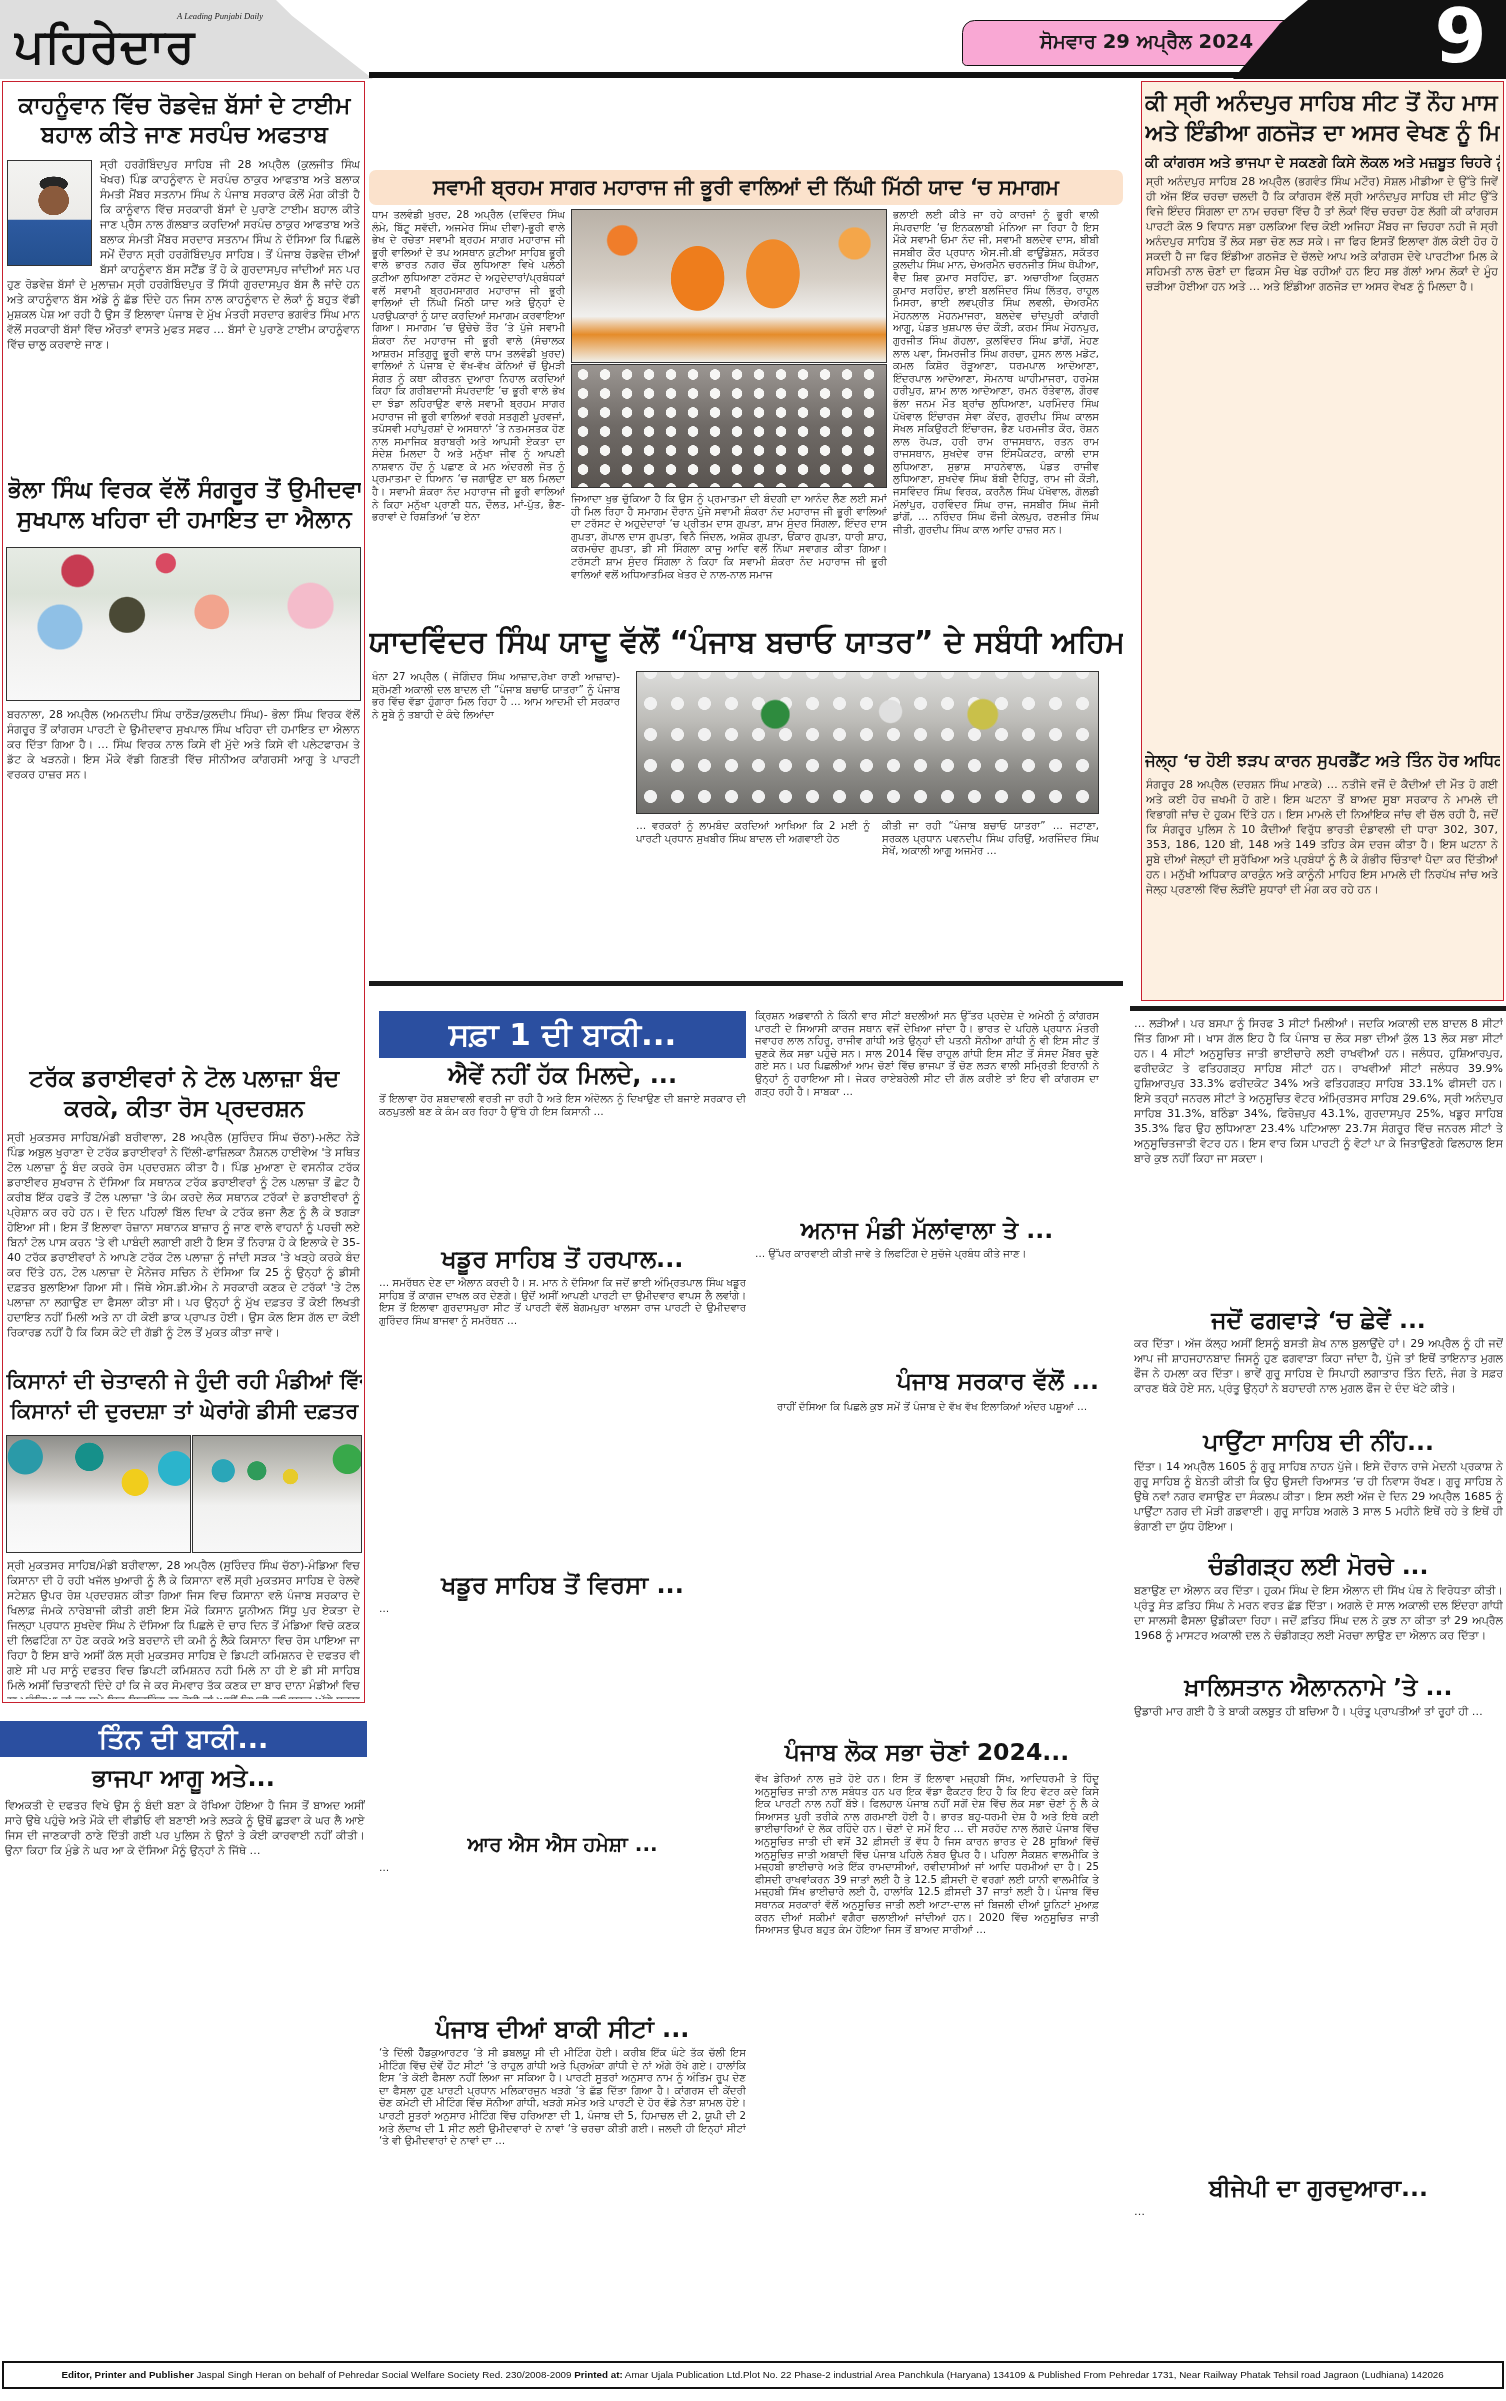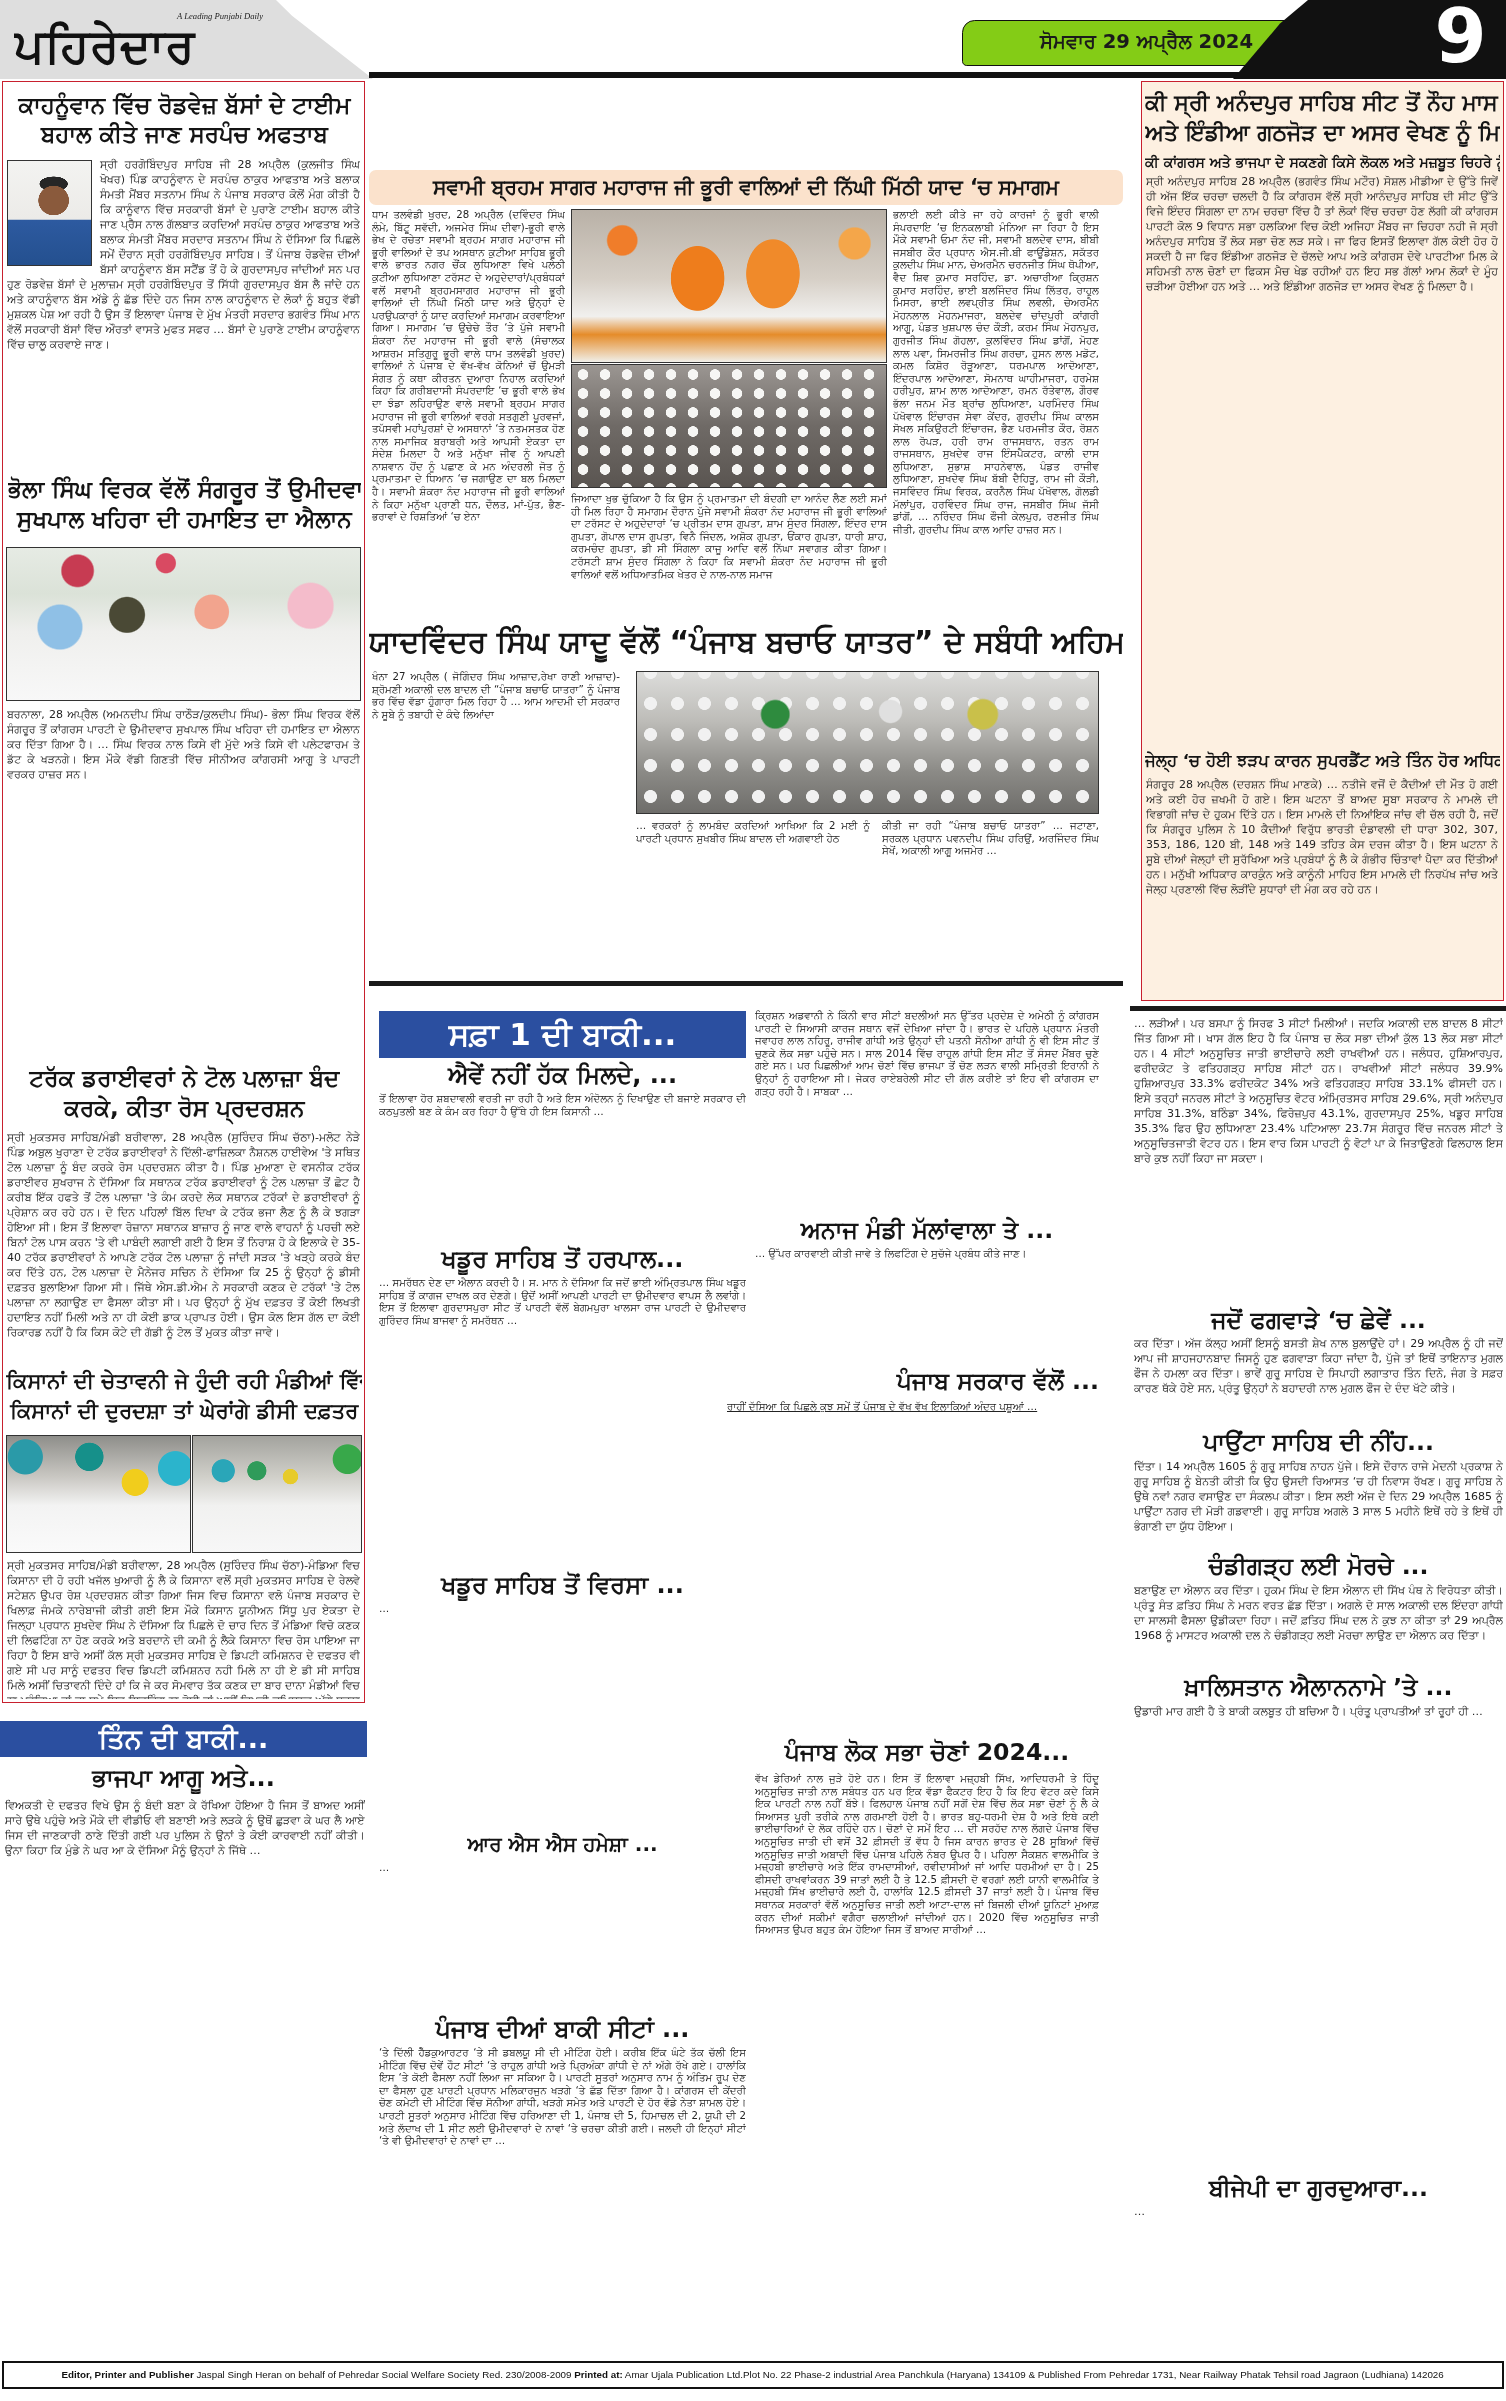--- a/index.html
+++ b/index.html
@@ -11,21 +11,21 @@
   .body14 { font-size:11px; line-height:15px; text-align:justify; overflow:hidden; color:#222; }
   .body13 { font-size:10.2px; line-height:12.6px; text-align:justify; overflow:hidden; color:#222; }
   .sec-head { font-weight:bold; text-align:center; white-space:nowrap; overflow:hidden; color:#141414; }
 
   
   .mast-bg { left:0; top:0; width:373px; height:79px; background:#dedede;
              clip-path: polygon(0 0, 276px 0, 292px 15.7px, 373px 79px, 0 79px); }
   .mast-title { left:14px; top:17.3px; width:267px; height:57px; font-size:47px; line-height:57px; font-weight:bold; color:#111; letter-spacing:0.8px; white-space:nowrap; overflow:hidden; }
   .mast-tag { left:177px; top:11px; width:110px; height:12.6px; font-family:"Liberation Serif", serif; font-style:italic; font-size:8.6px; color:#222; white-space:nowrap; }
   .mast-rule { left:369px; top:72px; width:1138px; height:6.3px; background:#111; }
-  .date-box { left:962px; top:20.4px; width:369px; height:46px; background:#84cc16; border:1.6px solid #111; border-radius:12.6px 0 0 4.7px;
+  .date-box { left:962px; top:20.4px; width:369px; height:46px; background:#f9a8d4; border:1.6px solid #111; border-radius:12.6px 0 0 4.7px;
               font-size:19.6px; font-weight:bold; line-height:42px; text-align:center; }
   .pn-bg { left:1233px; top:0; width:274px; height:79px; background:#111;
            clip-path: polygon(75px 0, 274px 0, 274px 79px, 0 79px, 47px 23.6px); }
   .pn { left:1429px; top:-4.7px; width:63px; height:83px; font-size:75px; line-height:83px; font-weight:bold; color:#fff; text-align:center; }
 
   
   .lbox { left:2.4px; top:81px; width:363px; height:1622px; border:1.2px solid #c8202e; }
   .rbox { left:1141px; top:81px; width:363px; height:920px; border:1.2px solid #c8202e; background:#fdf0e1; }
   .blue-banner { background:#2b4fa0; color:#fff; font-weight:bold; text-align:center; white-space:nowrap; overflow:hidden; }
   .rule { background:#1a1a1a; }
@@ -175,21 +175,21 @@
 
 <div class="abs sec-head" style="left:379px;top:2014px;width:367px;height:31px;font-size:24px;line-height:31px;">ਪੰਜਾਬ ਦੀਆਂ ਬਾਕੀ ਸੀਟਾਂ ...</div>
 <div class="abs body13" style="left:379px;top:2047px;width:367px;height:306px;"><span>‘ਤੇ ਦਿੱਲੀ ਹੈੱਡਕੁਆਰਟਰ ‘ਤੇ ਸੀ ਡਬਲਯੂ ਸੀ ਦੀ ਮੀਟਿੰਗ ਹੋਈ। ਕਰੀਬ ਇੱਕ ਘੰਟੇ ਤੱਕ ਚੱਲੀ ਇਸ ਮੀਟਿੰਗ ਵਿੱਚ ਦੋਵੇਂ ਹੌਟ ਸੀਟਾਂ ‘ਤੇ ਰਾਹੁਲ ਗਾਂਧੀ ਅਤੇ ਪ੍ਰਿਅੰਕਾ ਗਾਂਧੀ ਦੇ ਨਾਂ ਅੱਗੇ ਰੱਖੇ ਗਏ। ਹਾਲਾਂਕਿ ਇਸ ‘ਤੇ ਕੋਈ ਫੈਸਲਾ ਨਹੀਂ ਲਿਆ ਜਾ ਸਕਿਆ ਹੈ। ਪਾਰਟੀ ਸੂਤਰਾਂ ਅਨੁਸਾਰ ਨਾਮ ਨੂੰ ਅੰਤਿਮ ਰੂਪ ਦੇਣ ਦਾ ਫੈਸਲਾ ਹੁਣ ਪਾਰਟੀ ਪ੍ਰਧਾਨ ਮਲਿਕਾਰਜੁਨ ਖੜਗੇ ‘ਤੇ ਛੱਡ ਦਿੱਤਾ ਗਿਆ ਹੈ। ਕਾਂਗਰਸ ਦੀ ਕੇਂਦਰੀ ਚੋਣ ਕਮੇਟੀ ਦੀ ਮੀਟਿੰਗ ਵਿੱਚ ਸੋਨੀਆ ਗਾਂਧੀ, ਖੜਗੇ ਸਮੇਤ ਅਤੇ ਪਾਰਟੀ ਦੇ ਹੋਰ ਵੱਡੇ ਨੇਤਾ ਸ਼ਾਮਲ ਹੋਏ। ਪਾਰਟੀ ਸੂਤਰਾਂ ਅਨੁਸਾਰ ਮੀਟਿੰਗ ਵਿੱਚ ਹਰਿਆਣਾ ਦੀ 1, ਪੰਜਾਬ ਦੀ 5, ਹਿਮਾਚਲ ਦੀ 2, ਯੂਪੀ ਦੀ 2 ਅਤੇ ਲੱਦਾਖ ਦੀ 1 ਸੀਟ ਲਈ ਉਮੀਦਵਾਰਾਂ ਦੇ ਨਾਵਾਂ ‘ਤੇ ਚਰਚਾ ਕੀਤੀ ਗਈ। ਜਲਦੀ ਹੀ ਇਨ੍ਹਾਂ ਸੀਟਾਂ ‘ਤੇ ਵੀ ਉਮੀਦਵਾਰਾਂ ਦੇ ਨਾਵਾਂ ਦਾ …</span></div>
 
 <div class="abs body13" style="left:755px;top:1010px;width:344px;height:203px;"><span>ਕ੍ਰਿਸ਼ਨ ਅਡਵਾਨੀ ਨੇ ਕਿੰਨੀ ਵਾਰ ਸੀਟਾਂ ਬਦਲੀਆਂ ਸਨ ਉੱਤਰ ਪ੍ਰਦੇਸ਼ ਦੇ ਅਮੇਠੀ ਨੂੰ ਕਾਂਗਰਸ ਪਾਰਟੀ ਦੇ ਸਿਆਸੀ ਕਾਰਜ ਸਥਾਨ ਵਜੋਂ ਦੇਖਿਆ ਜਾਂਦਾ ਹੈ। ਭਾਰਤ ਦੇ ਪਹਿਲੇ ਪ੍ਰਧਾਨ ਮੰਤਰੀ ਜਵਾਹਰ ਲਾਲ ਨਹਿਰੂ, ਰਾਜੀਵ ਗਾਂਧੀ ਅਤੇ ਉਨ੍ਹਾਂ ਦੀ ਪਤਨੀ ਸੋਨੀਆ ਗਾਂਧੀ ਨੂੰ ਵੀ ਇਸ ਸੀਟ ਤੋਂ ਚੁਣਕੇ ਲੋਕ ਸਭਾ ਪਹੁੰਚੇ ਸਨ। ਸਾਲ 2014 ਵਿੱਚ ਰਾਹੁਲ ਗਾਂਧੀ ਇਸ ਸੀਟ ਤੋਂ ਸੰਸਦ ਮੈਂਬਰ ਚੁਣੇ ਗਏ ਸਨ। ਪਰ ਪਿਛਲੀਆਂ ਆਮ ਚੋਣਾਂ ਵਿੱਚ ਭਾਜਪਾ ਤੋਂ ਚੋਣ ਲੜਨ ਵਾਲੀ ਸਮ੍ਰਿਤੀ ਇਰਾਨੀ ਨੇ ਉਨ੍ਹਾਂ ਨੂੰ ਹਰਾਇਆ ਸੀ। ਜੇਕਰ ਰਾਏਬਰੇਲੀ ਸੀਟ ਦੀ ਗੱਲ ਕਰੀਏ ਤਾਂ ਇਹ ਵੀ ਕਾਂਗਰਸ ਦਾ ਗੜ੍ਹ ਰਹੀ ਹੈ। ਸਾਬਕਾ …</span></div>
 
 <div class="abs sec-head" style="left:755px;top:1215px;width:344px;height:31px;font-size:23.6px;line-height:31px;">ਅਨਾਜ ਮੰਡੀ ਮੱਲਾਂਵਾਲਾ ਤੇ ...</div>
 <div class="abs body13" style="left:755px;top:1248px;width:344px;height:98px;"><span>… ਉੱਪਰ ਕਾਰਵਾਈ ਕੀਤੀ ਜਾਵੇ ਤੇ ਲਿਫਟਿੰਗ ਦੇ ਸੁਚੱਜੇ ਪ੍ਰਬੰਧ ਕੀਤੇ ਜਾਣ।</span></div>
 
 <div class="abs sec-head" style="left:755px;top:1366px;width:344px;height:31px;font-size:23.6px;line-height:31px;text-align:right;">ਪੰਜਾਬ ਸਰਕਾਰ ਵੱਲੋਂ ...</div>
-<div class="abs body13" style="left:727px;top:1401px;width:344px;height:330px;text-decoration:underline;"><span>ਰਾਹੀਂ ਦੱਸਿਆ ਕਿ ਪਿਛਲੇ ਕੁਝ ਸਮੇਂ ਤੋਂ ਪੰਜਾਬ ਦੇ ਵੱਖ ਵੱਖ ਇਲਾਕਿਆਂ ਅੰਦਰ ਪਸ਼ੂਆਂ …</span></div>
+<div class="abs body13" style="left:777px;top:1401px;width:344px;height:330px;"><span>ਰਾਹੀਂ ਦੱਸਿਆ ਕਿ ਪਿਛਲੇ ਕੁਝ ਸਮੇਂ ਤੋਂ ਪੰਜਾਬ ਦੇ ਵੱਖ ਵੱਖ ਇਲਾਕਿਆਂ ਅੰਦਰ ਪਸ਼ੂਆਂ …</span></div>
 
 <div class="abs sec-head" style="left:755px;top:1737px;width:344px;height:31px;font-size:23.6px;line-height:31px;">ਪੰਜਾਬ ਲੋਕ ਸਭਾ ਚੋਣਾਂ 2024...</div>
 <div class="abs body13" style="left:755px;top:1773px;width:344px;height:581px;"><span>ਵੱਖ ਡੇਰਿਆਂ ਨਾਲ ਜੁੜੇ ਹੋਏ ਹਨ। ਇਸ ਤੋਂ ਇਲਾਵਾ ਮਜ਼੍ਹਬੀ ਸਿੱਖ, ਆਦਿਧਰਮੀ ਤੇ ਹਿੰਦੂ ਅਨੁਸੂਚਿਤ ਜਾਤੀ ਨਾਲ ਸਬੰਧਤ ਹਨ ਪਰ ਇਕ ਵੱਡਾ ਫੈਕਟਰ ਇਹ ਹੈ ਕਿ ਇਹ ਵੋਟਰ ਕਦੇ ਕਿਸੇ ਇਕ ਪਾਰਟੀ ਨਾਲ ਨਹੀਂ ਬੱਝੇ। ਫਿਲਹਾਲ ਪੰਜਾਬ ਨਹੀਂ ਸਗੋਂ ਦੇਸ਼ ਵਿੱਚ ਲੋਕ ਸਭਾ ਚੋਣਾਂ ਨੂੰ ਲੈ ਕੇ ਸਿਆਸਤ ਪੂਰੀ ਤਰੀਕੇ ਨਾਲ ਗਰਮਾਈ ਹੋਈ ਹੈ। ਭਾਰਤ ਬਹੁ-ਧਰਮੀ ਦੇਸ਼ ਹੈ ਅਤੇ ਇਥੇ ਕਈ ਭਾਈਚਾਰਿਆਂ ਦੇ ਲੋਕ ਰਹਿੰਦੇ ਹਨ। ਚੋਣਾਂ ਦੇ ਸਮੇਂ ਇਹ … ਦੀ ਸਰਹੱਦ ਨਾਲ ਲੱਗਦੇ ਪੰਜਾਬ ਵਿੱਚ ਅਨੁਸੂਚਿਤ ਜਾਤੀ ਦੀ ਵਸੋਂ 32 ਫ਼ੀਸਦੀ ਤੋਂ ਵੱਧ ਹੈ ਜਿਸ ਕਾਰਨ ਭਾਰਤ ਦੇ 28 ਸੂਬਿਆਂ ਵਿੱਚੋਂ ਅਨੁਸੂਚਿਤ ਜਾਤੀ ਅਬਾਦੀ ਵਿੱਚ ਪੰਜਾਬ ਪਹਿਲੇ ਨੰਬਰ ਉਪਰ ਹੈ। ਪਹਿਲਾ ਸੈਕਸ਼ਨ ਵਾਲਮੀਕਿ ਤੇ ਮਜ਼੍ਹਬੀ ਭਾਈਚਾਰੇ ਅਤੇ ਇੱਕ ਰਾਮਦਾਸੀਆਂ, ਰਵੀਦਾਸੀਆਂ ਜਾਂ ਆਦਿ ਧਰਮੀਆਂ ਦਾ ਹੈ। 25 ਫੀਸਦੀ ਰਾਖਵਾਂਕਰਨ 39 ਜਾਤਾਂ ਲਈ ਹੈ ਤੇ 12.5 ਫ਼ੀਸਦੀ ਦੋ ਵਰਗਾਂ ਲਈ ਯਾਨੀ ਵਾਲਮੀਕਿ ਤੇ ਮਜ਼੍ਹਬੀ ਸਿੱਖ ਭਾਈਚਾਰੇ ਲਈ ਹੈ, ਹਾਲਾਂਕਿ 12.5 ਫ਼ੀਸਦੀ 37 ਜਾਤਾਂ ਲਈ ਹੈ। ਪੰਜਾਬ ਵਿੱਚ ਸਥਾਨਕ ਸਰਕਾਰਾਂ ਵੱਲੋਂ ਅਨੁਸੂਚਿਤ ਜਾਤੀ ਲਈ ਆਟਾ-ਦਾਲ ਜਾਂ ਬਿਜਲੀ ਦੀਆਂ ਯੂਨਿਟਾਂ ਮੁਆਫ਼ ਕਰਨ ਦੀਆਂ ਸਕੀਮਾਂ ਵਗੈਰਾ ਚਲਾਈਆਂ ਜਾਂਦੀਆਂ ਹਨ। 2020 ਵਿੱਚ ਅਨੁਸੂਚਿਤ ਜਾਤੀ ਸਿਆਸਤ ਉਪਰ ਬਹੁਤ ਕੰਮ ਹੋਇਆ ਜਿਸ ਤੋਂ ਬਾਅਦ ਸਾਰੀਆਂ …</span></div>
 
 <div class="abs rbox"></div>
 <div class="abs hl" style="left:1145px;top:88px;width:355px;height:63px;font-size:22px;line-height:30px;">
   <span>ਕੀ ਸ੍ਰੀ ਅਨੰਦਪੁਰ ਸਾਹਿਬ ਸੀਟ ਤੋਂ ਨੌਹ ਮਾਸ ਦਾ ਰਿਸ਼ਤਾ</span>
   <span>ਅਤੇ ਇੰਡੀਆ ਗਠਜੋੜ ਦਾ ਅਸਰ ਵੇਖਣ ਨੂੰ ਮਿਲੇਗਾ ?</span>
 </div>
 <div class="abs sec-head" style="left:1145px;top:152px;width:355px;height:20.4px;font-size:14px;line-height:20.4px;">ਕੀ ਕਾਂਗਰਸ ਅਤੇ ਭਾਜਪਾ ਦੇ ਸਕਣਗੇ ਕਿਸੇ ਲੋਕਲ ਅਤੇ ਮਜ਼ਬੂਤ ਚਿਹਰੇ ਨੂੰ ਮੌਕਾ ?</div>

